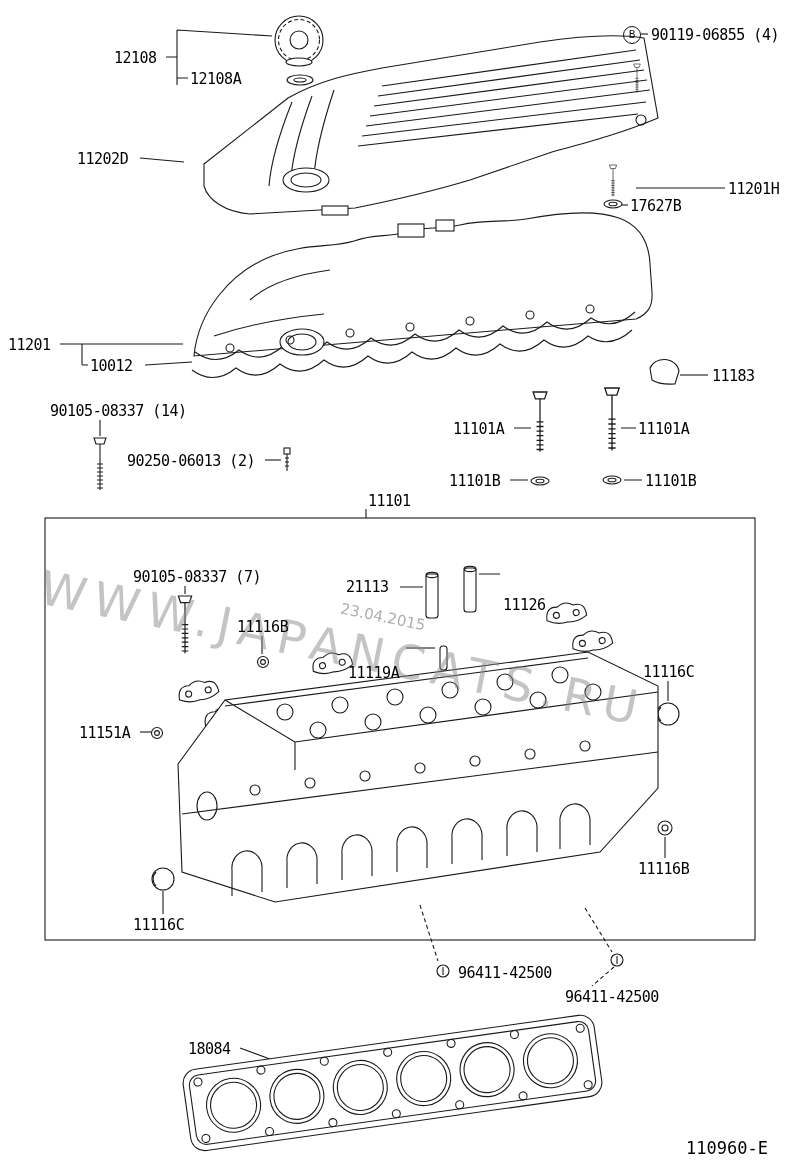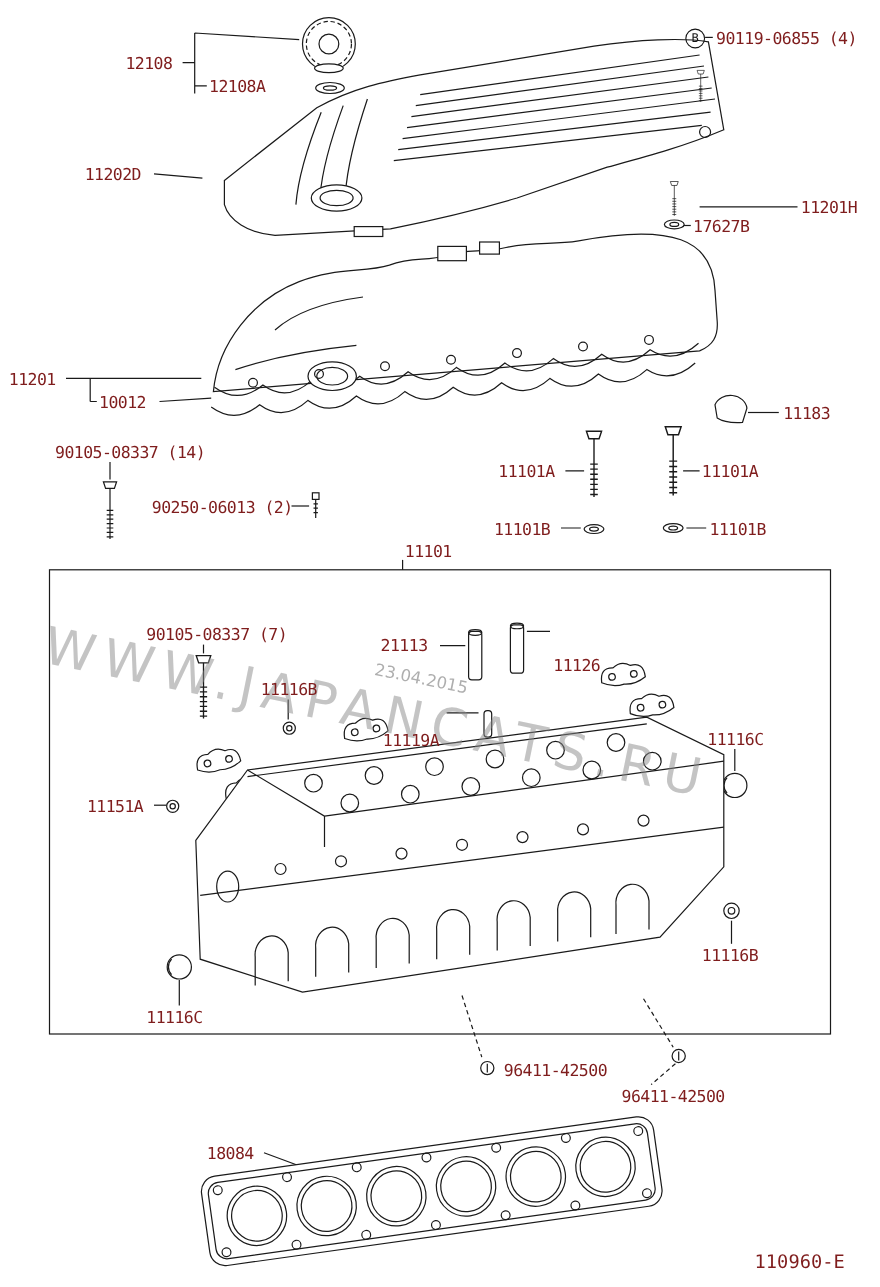--- a/index.html
+++ b/index.html
@@ -1,20 +1,20 @@
 <!DOCTYPE html>
 <html><head>
 <meta charset="utf-8">
 <style>
   html,body{margin:0;padding:0;background:#fff;}
   .stage{position:relative;width:800px;height:1170px;background:#ffffff;overflow:hidden;
          font-family:"DejaVu Sans Mono", monospace;}
   svg{position:absolute;left:0;top:0;}
   .art{stroke:#1a1a1a;fill:none;stroke-width:1.1;}
-  .lbl{position:absolute;font-size:15px;color:#7f1d1d;white-space:nowrap;letter-spacing:-0.5px;text-align:right;}
+  .lbl{position:absolute;font-size:15px;color:#000000;white-space:nowrap;letter-spacing:-0.5px;text-align:right;}
   .code{font-size:17px;letter-spacing:0;}
   .circ{position:absolute;width:16px;height:16px;border:1.4px solid #141414;border-radius:50%;
         font-size:11px;line-height:16px;text-align:center;color:#141414;}
   .watermark{position:absolute;left:46px;top:560px;font-family:"DejaVu Sans", sans-serif;
         font-size:47px;letter-spacing:8px;color:#8b8b8b;opacity:.5;transform:rotate(11.5deg);
         transform-origin:left top;pointer-events:none;}
   .wmdate{position:absolute;left:340px;top:608px;font-family:"DejaVu Sans", sans-serif;
         font-size:15px;color:#9a9a9a;opacity:.8;transform:rotate(11.5deg);pointer-events:none;}
 </style>
 </head>
@@ -283,21 +283,21 @@
 <div class="lbl" style="left:651px;top:26px">90119-06855 (4)</div>
 <div class="lbl" style="left:77px;top:150px">11202D</div>
 <div class="lbl" style="left:728px;top:180px">11201H</div>
 <div class="lbl" style="left:630px;top:197px">17627B</div>
 <div class="lbl" style="left:8px;top:336px">11201</div>
 <div class="lbl" style="left:90px;top:357px">10012</div>
 <div class="lbl" style="left:712px;top:367px">11183</div>
 <div class="lbl" style="left:50px;top:402px">90105-08337 (14)</div>
 <div class="lbl" style="left:453px;top:420px">11101A</div>
 <div class="lbl" style="left:638px;top:420px">11101A</div>
-<div class="lbl" style="left:138px;top:452px">90250-06013 (2)</div>
+<div class="lbl" style="left:127px;top:452px">90250-06013 (2)</div>
 <div class="lbl" style="left:449px;top:472px">11101B</div>
 <div class="lbl" style="left:645px;top:472px">11101B</div>
 <div class="lbl" style="left:368px;top:492px">11101</div>
 <div class="lbl" style="left:133px;top:568px">90105-08337 (7)</div>
 <div class="lbl" style="left:346px;top:578px">21113</div>
 <div class="lbl" style="left:503px;top:596px">11126</div>
 <div class="lbl" style="left:237px;top:618px">11116B</div>
 <div class="lbl" style="left:348px;top:664px">11119A</div>
 <div class="lbl" style="left:643px;top:663px">11116C</div>
 <div class="lbl" style="left:79px;top:724px">11151A</div>

